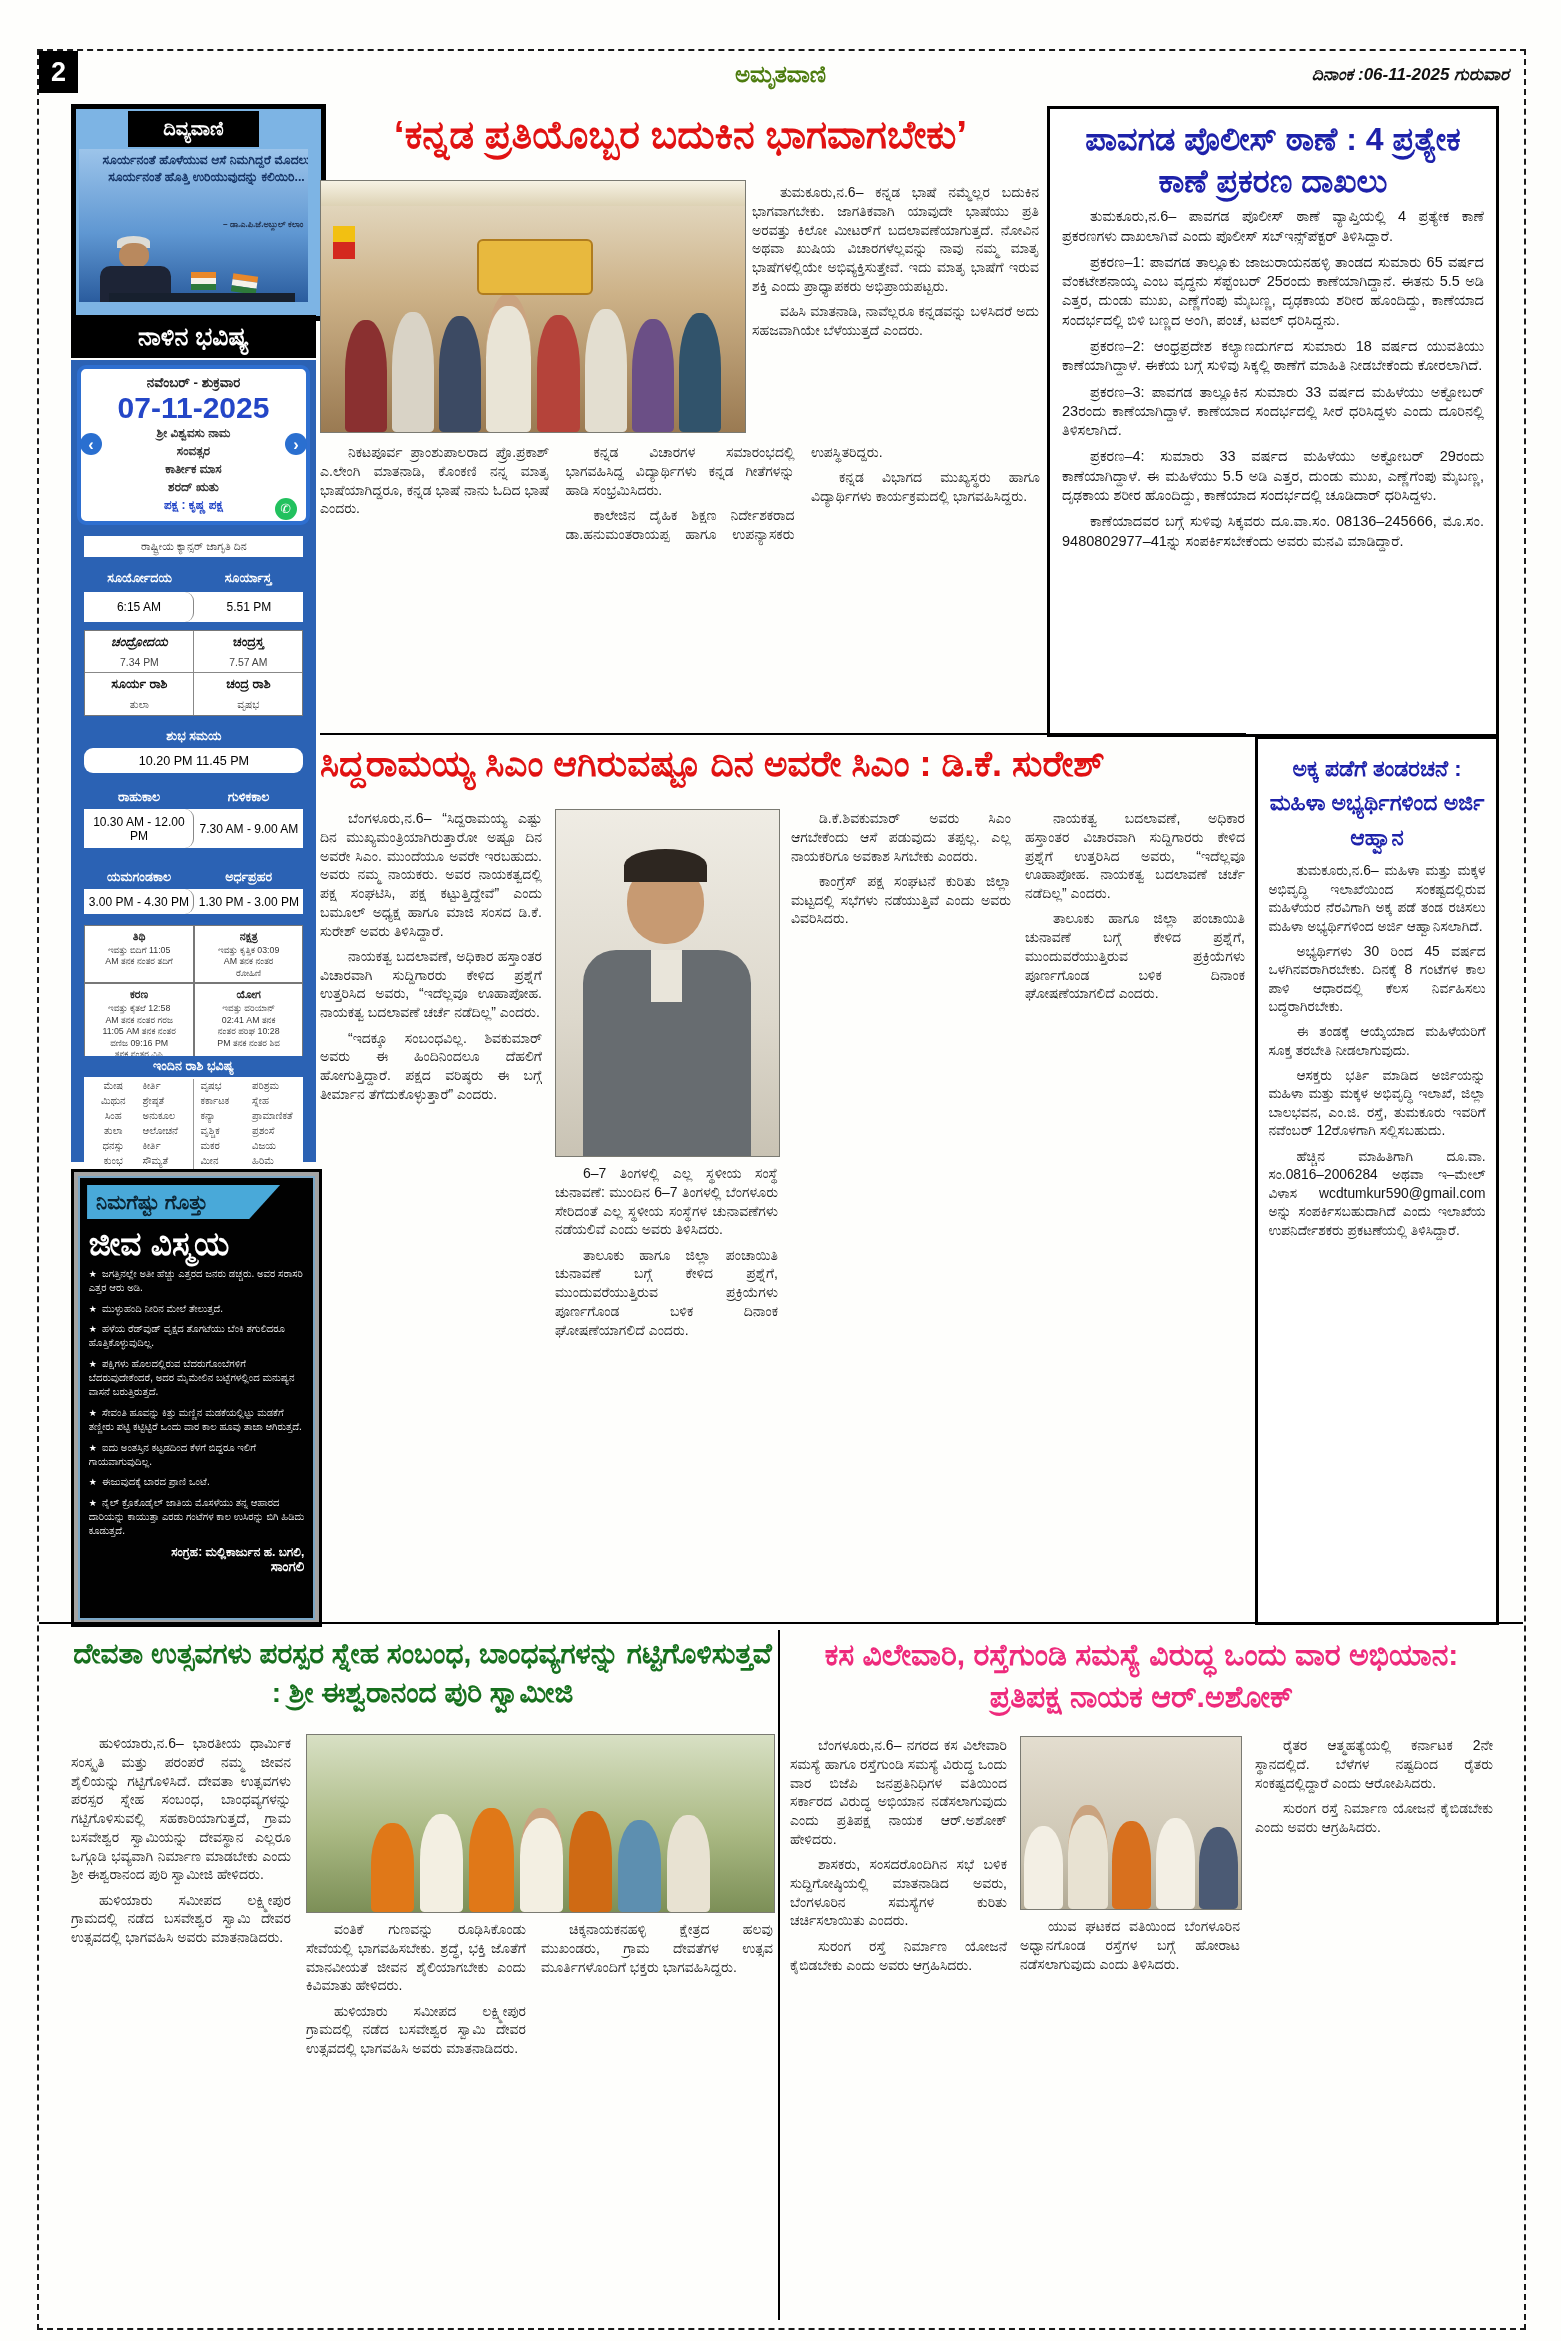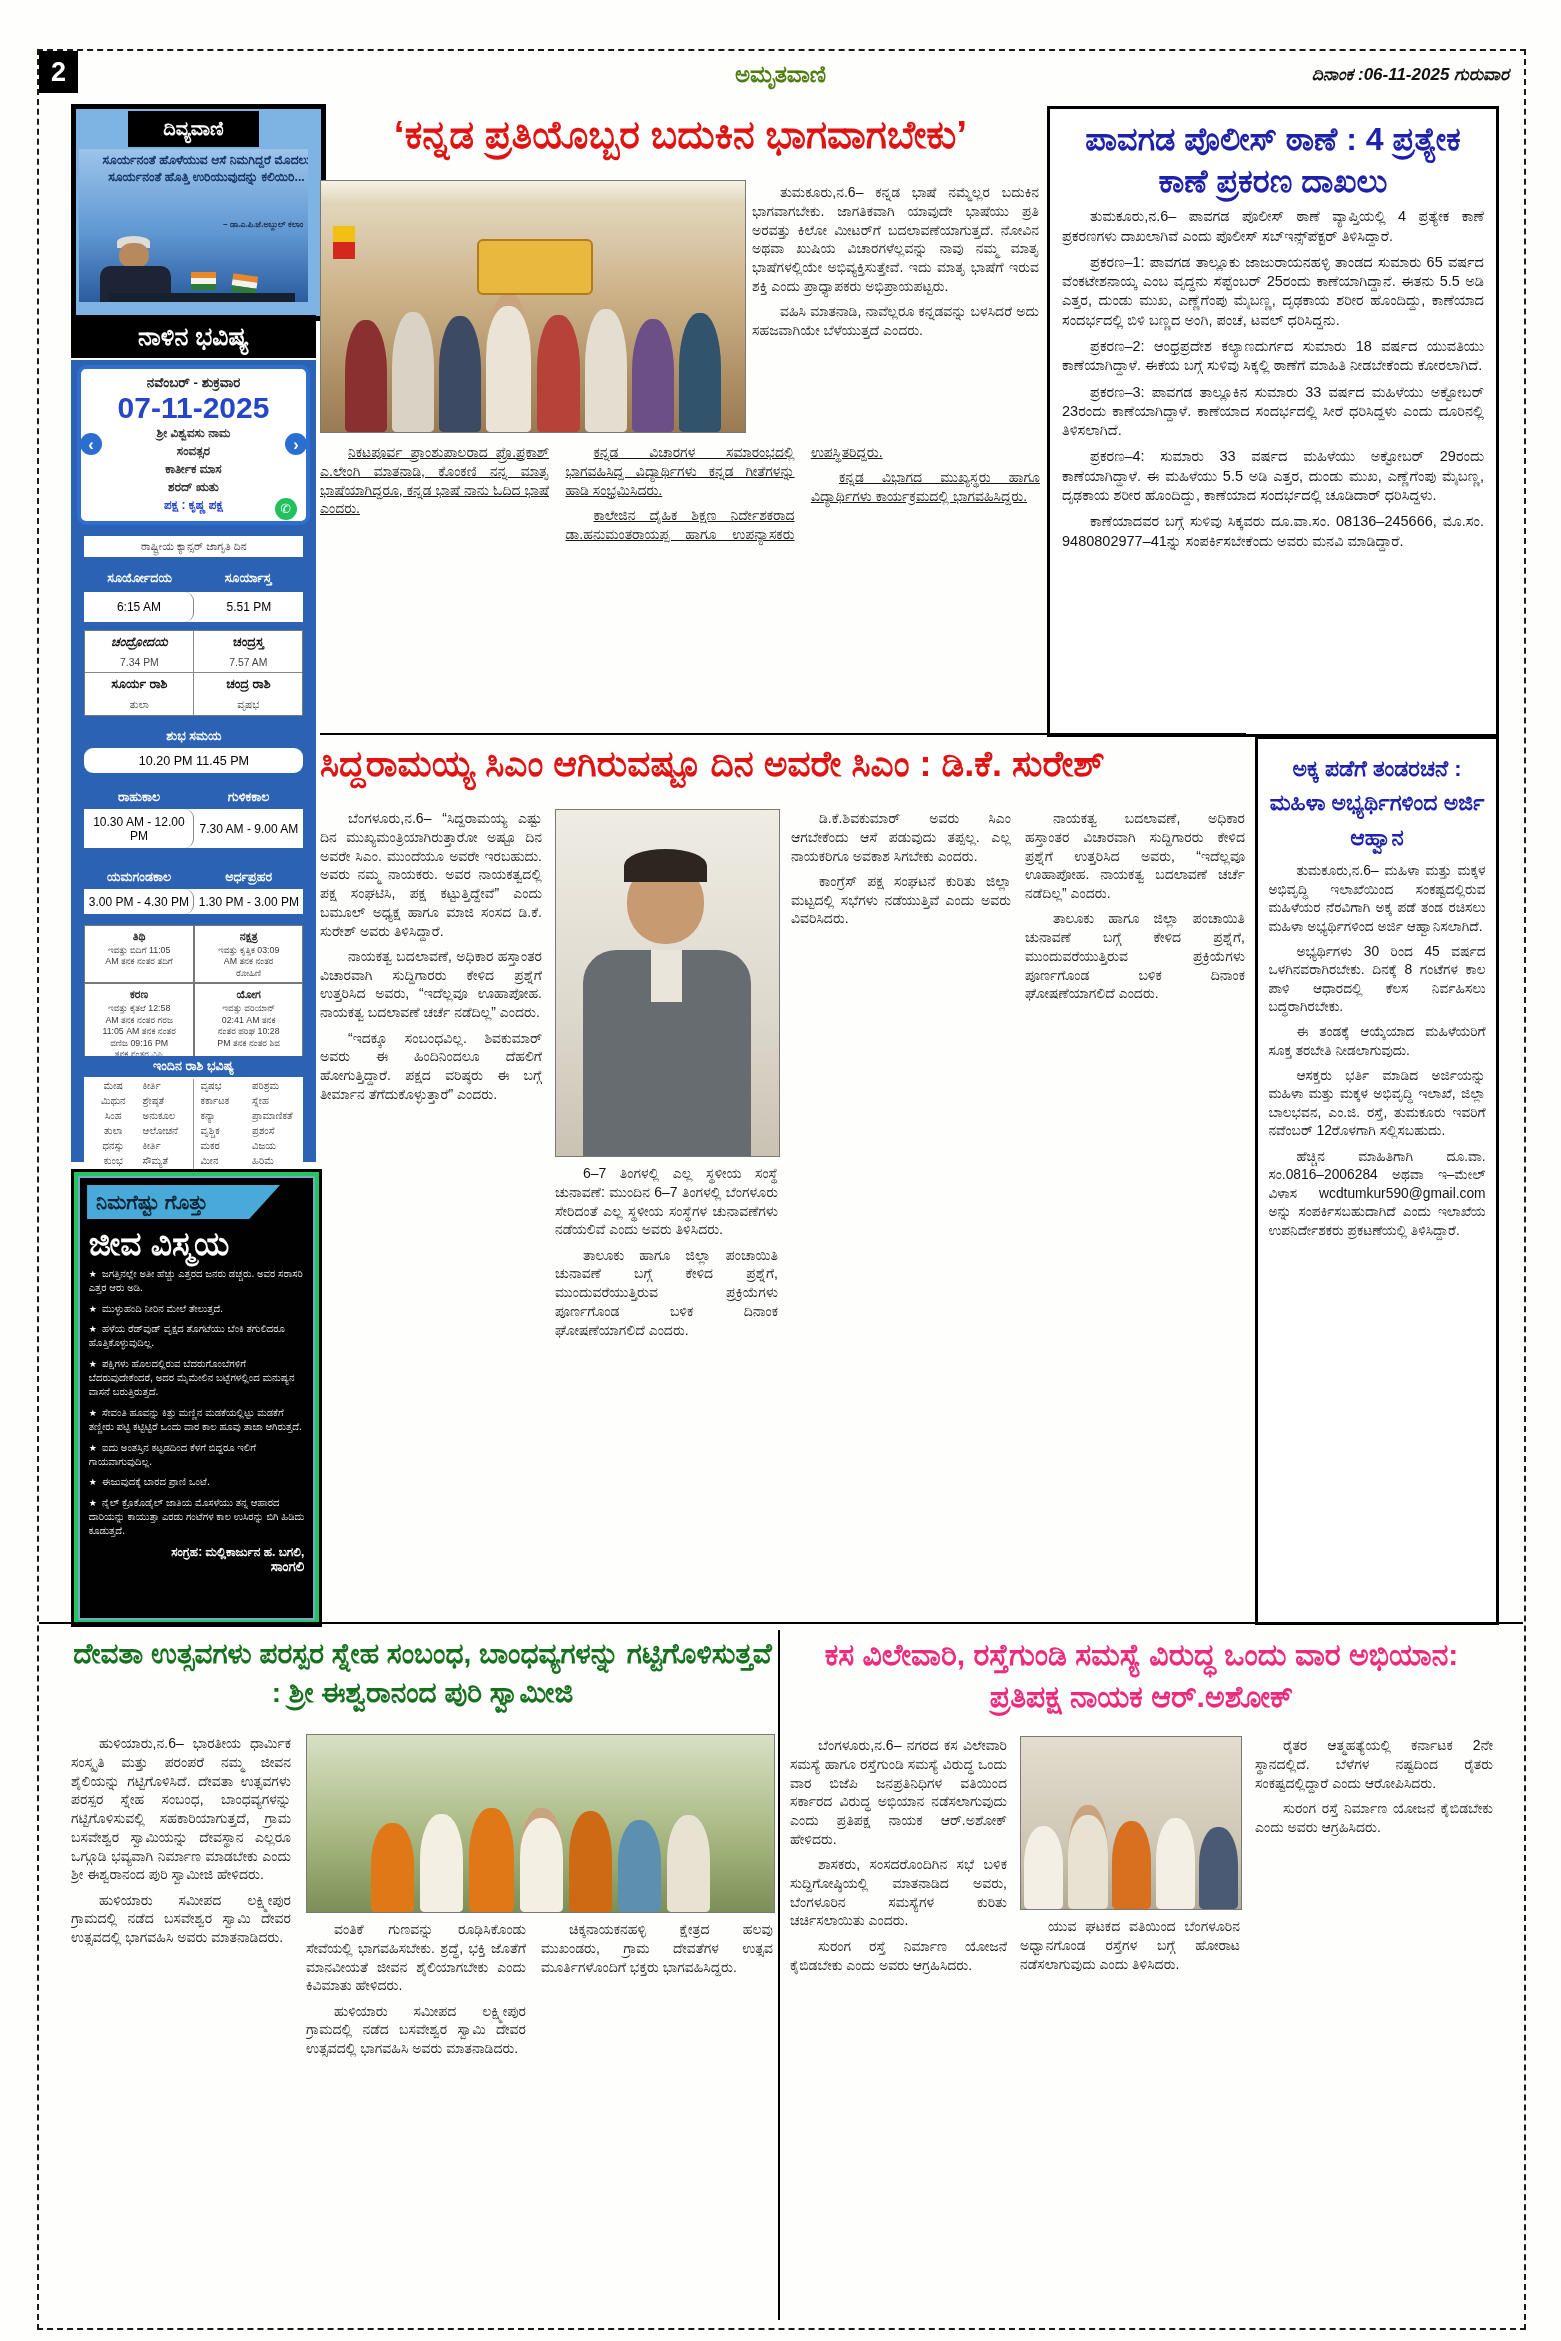--- a/index.html
+++ b/index.html
@@ -7,21 +7,21 @@
         font-family:"Liberation Sans","DejaVu Sans",sans-serif;color:#101010;overflow:hidden;}
   .abs{position:absolute;}
   .frame{border:2.2px dashed #1a1a1a;}
   .ctr{text-align:center;}
   .b{font-weight:bold;}
   .i{font-style:italic;}
   .hl{font-weight:bold;line-height:1.18;}
   .red{color:#e11212;} .blu{color:#1e22aa;} .grn{color:#17701d;} .pnk{color:#ee2a7c;}
   .bodytext{font-size:14px;line-height:1.34;text-align:justify;color:#141414;}
   .bodytext p{margin:0 0 6.7px 0;text-indent:28px;}
-  .cols3{column-count:3;column-gap:16.4px;text-decoration:underline;}
+  .cols3{column-count:3;column-gap:16.4px;}
   .photo{overflow:hidden;border:0.7px solid #7a7a72;}
   
   .blackbar{background:#000;color:#fff;display:flex;align-items:center;justify-content:center;}
   .bluebg{background:#2b62b4;}
   .tbl-h{background:#2b62b4;color:#fff;font-weight:bold;display:flex;align-items:center;justify-content:center;font-size:12.6px;}
   .tbl-v{background:#fff;color:#000000;display:flex;align-items:center;justify-content:center;font-size:12px;border-radius:9px;}
   .half{width:50%;height:100%;display:flex;align-items:center;justify-content:center;text-align:center;}
   .card{background:#fff;}
   .pan-line{font-size:12px;font-weight:bold;color:#333;line-height:1.5;}
   .navdot{width:22px;height:22px;border-radius:50%;background:#2a6fd0;color:#fff;display:flex;align-items:center;justify-content:center;font-size:16.4px;font-weight:bold;}
@@ -230,21 +230,21 @@
       <span>ವಿಜಯ</span>
     </div>
     <div class="trow">
       <span class="ctr">ಕುಂಭ</span>
       <span>ಸೌಮ್ಯತೆ</span>
       <span class="dv ctr">ಮೀನ</span>
       <span>ಹಿರಿಮೆ</span>
     </div>
   </div>
 
-  <div class="abs" style="left:71px;top:1169px;width:245px;height:452px;border:3.7px solid #000;background:#22c55e;">
+  <div class="abs" style="left:71px;top:1169px;width:245px;height:452px;border:3.7px solid #000;background:#a3a3a3;">
     <div class="abs" style="left:3.7px;top:3.7px;right:3.7px;bottom:3.7px;border:2.2px solid #7aa7c7;background:#010101;overflow:hidden;">
       <div style="margin:7.4px 0 0 7.4px;width:184px;height:34px;background:#49a9d9;clip-path:polygon(0 0,100% 0,84% 100%,0 100%);
                   display:flex;align-items:center;padding-left:9px;font-weight:bold;font-size:20px;color:#0b2433;">ನಿಮಗೆಷ್ಟು ಗೊತ್ತು</div>
       <div class="b" style="margin:6px 0 3px 9px;font-size:33px;color:#fff;">ಜೀವ ವಿಸ್ಮಯ</div>
       <ul class="facts" style="margin:3px 7.4px 0 9px;padding:0;">
         <li><span class="star">★</span><span>ಜಗತ್ತಿನಲ್ಲೇ ಅತೀ ಹೆಚ್ಚು ಎತ್ತರದ ಜನರು ಡಚ್ಚರು. ಅವರ ಸರಾಸರಿ ಎತ್ತರ ಆರು ಅಡಿ.</span></li>
         <li><span class="star">★</span><span>ಮುಳ್ಳುಹಂದಿ ನೀರಿನ ಮೇಲೆ ತೇಲುತ್ತದೆ.</span></li>
         <li><span class="star">★</span><span>ಹಳೆಯ ರೆಡ್‌ವುಡ್ ವೃಕ್ಷದ ತೊಗಟೆಯು ಬೆಂಕಿ ತಗುಲಿದರೂ ಹೊತ್ತಿಕೊಳ್ಳುವುದಿಲ್ಲ.</span></li>
         <li><span class="star">★</span><span>ಪಕ್ಷಿಗಳು ಹೊಲದಲ್ಲಿರುವ ಬೆದರುಗೊಂಬೆಗಳಿಗೆ ಬೆದರುವುದೇಕೆಂದರೆ, ಅದರ ಮೈಮೇಲಿನ ಬಟ್ಟೆಗಳಲ್ಲಿಂದ ಮನುಷ್ಯನ ವಾಸನೆ ಬರುತ್ತಿರುತ್ತದೆ.</span></li>
         <li><span class="star">★</span><span>ಸೇವಂತಿ ಹೂವನ್ನು ಕಿತ್ತು ಮಣ್ಣಿನ ಮಡಕೆಯಲ್ಲಿಟ್ಟು ಮಡಕೆಗೆ ತಣ್ಣೀರು ಪಟ್ಟಿ ಕಟ್ಟಿಟ್ಟಿರೆ ಒಂದು ವಾರ ಕಾಲ ಹೂವು ತಾಜಾ ಆಗಿರುತ್ತದೆ.</span></li>

